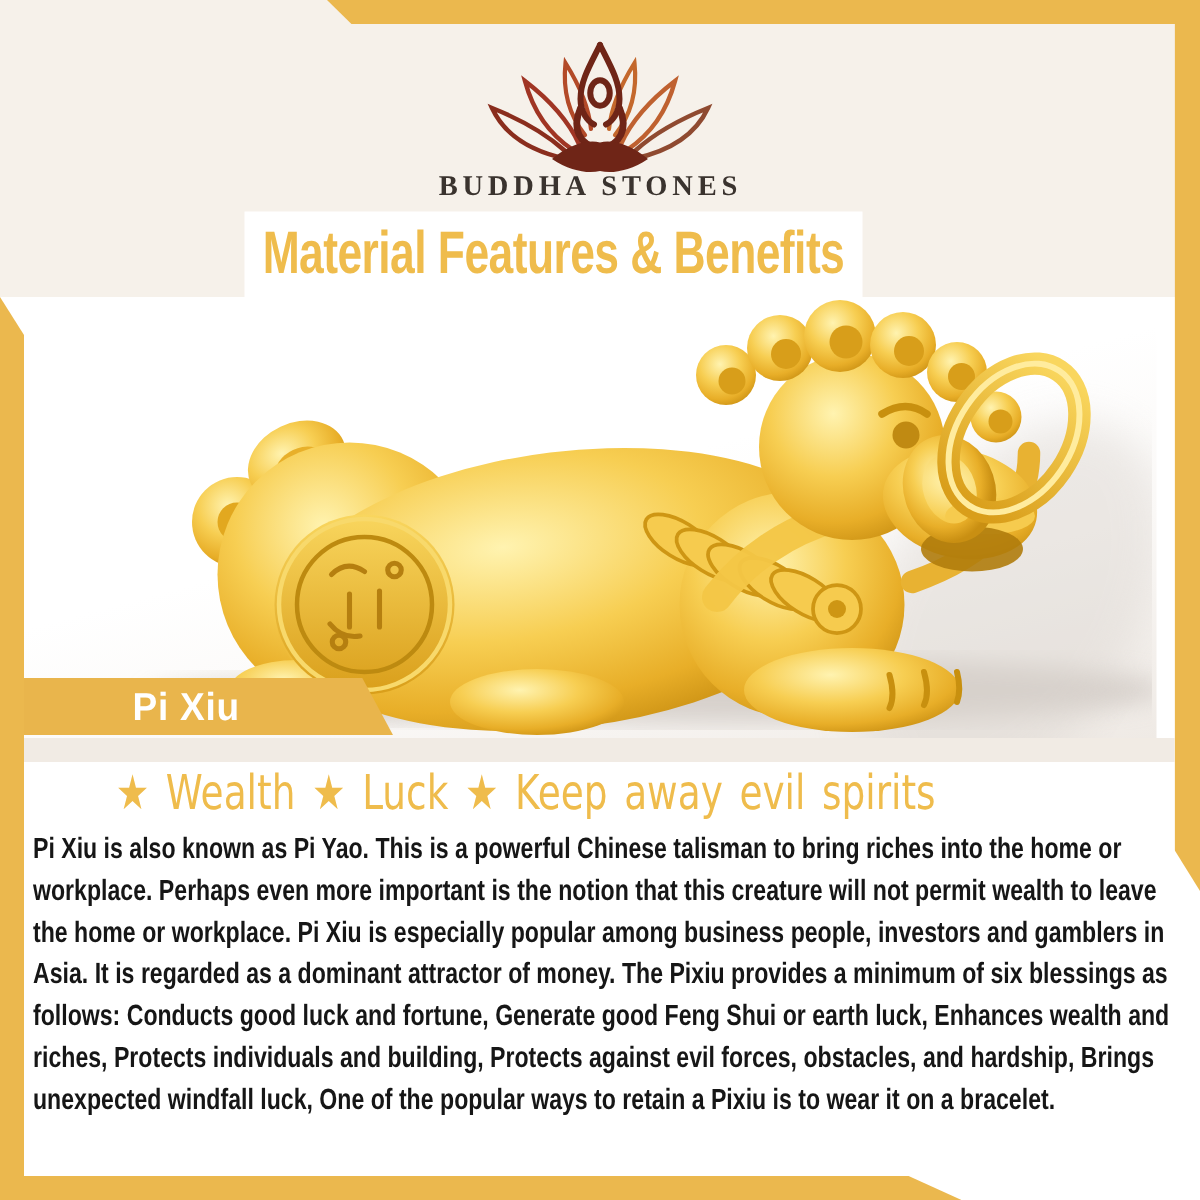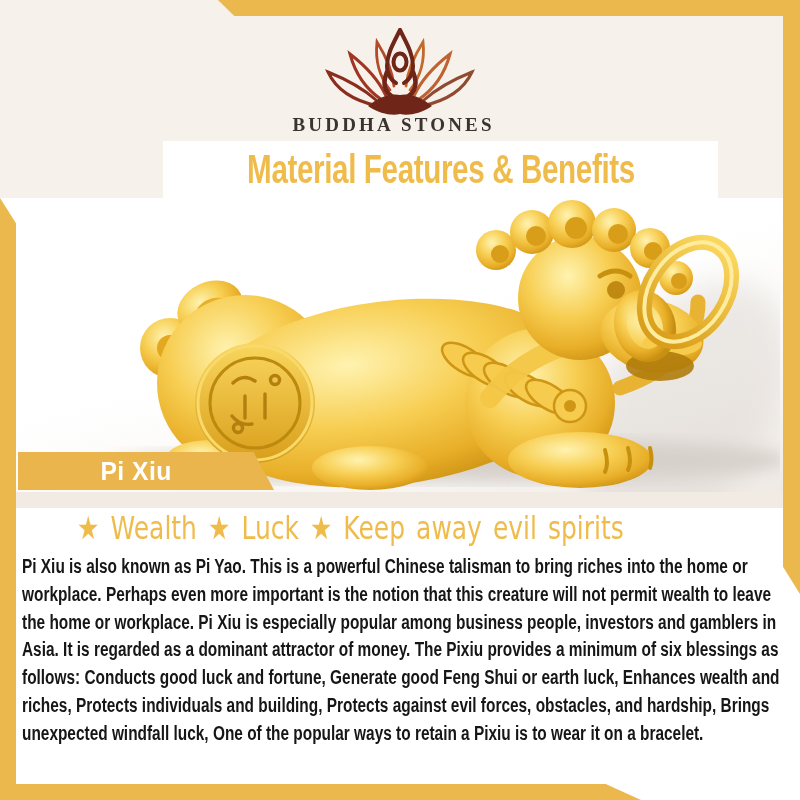--- a/index.html
+++ b/index.html
@@ -10,40 +10,40 @@
   
   .cream-panel{position:absolute;left:0;top:0;width:784px;height:198px;background:#F6F1EA;}
   .logo-wrap{position:absolute;left:320px;top:24px;width:160px;height:96px;}
   .brand-name{
     position:absolute;left:0;top:114px;width:784px;text-align:center;
     font-family:"Liberation Serif",serif;font-size:19px;font-weight:600;
     letter-spacing:3.2px;color:#3A332E;text-indent:3.2px;
   }
   
   .title-band{
-    position:absolute;left:163px;top:141px;width:555px;height:57px;background:#FFFFFF;
+    position:absolute;left:163px;top:141px;width:412px;height:57px;background:#FFFFFF;
     display:flex;align-items:center;justify-content:center;z-index:5;
   }
   .title-band span{
     display:inline-block;white-space:nowrap;transform:scaleX(0.74);
     font-size:40px;font-weight:bold;color:#EFBC4C;letter-spacing:-0.5px;
   }
   
   .rib{position:absolute;background:#EBB84E;z-index:6;}
   .rib-top{left:218px;top:0;width:582px;height:16px;
     clip-path:polygon(0 0,100% 0,100% 100%,2.8% 100%);}
   .rib-right{left:783px;top:0;width:17px;height:594px;
     clip-path:polygon(0 0,100% 0,100% 100%,0 95.4%);}
   .rib-left{left:0;top:198px;width:16px;height:602px;
     clip-path:polygon(0 0,100% 4.2%,100% 100%,0 100%);}
   .rib-bottom{left:0;top:784px;width:641px;height:16px;
     clip-path:polygon(0 0,94.5% 0,100% 100%,0 100%);}
   
   .photo-area{
-    position:absolute;left:16px;top:198px;width:767px;height:294px;
+    position:absolute;left:4px;top:198px;width:767px;height:294px;
     background:linear-gradient(165deg,#ffffff 45%,#faf8f6 70%,#efeae5 100%);
   }
   .pendant{position:absolute;left:44px;top:0;width:720px;height:294px;}
   .pixiu-banner{
     position:absolute;left:2px;top:254px;width:256px;height:38px;background:#E9B54C;
     clip-path:polygon(0 0,92% 0,100% 100%,0 100%);
     display:flex;align-items:center;justify-content:center;z-index:4;
   }
   .pixiu-banner span{
     display:inline-block;transform:scaleX(0.95);padding-right:20px;

